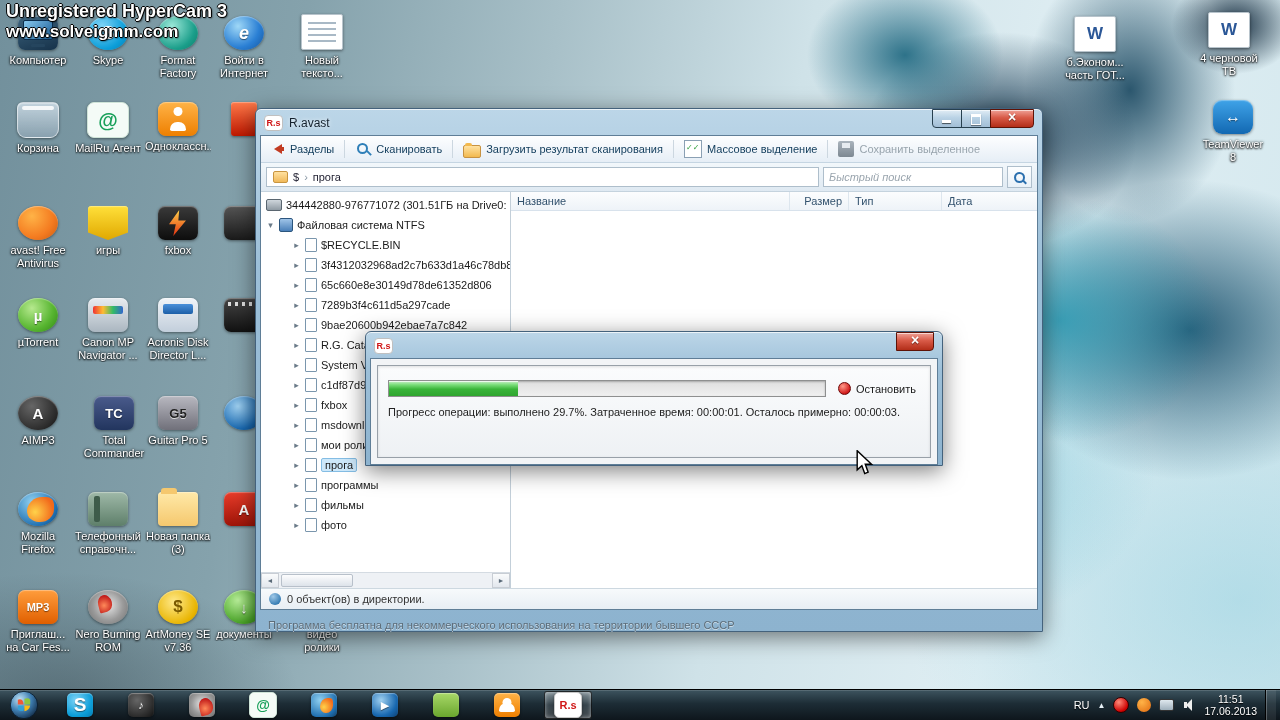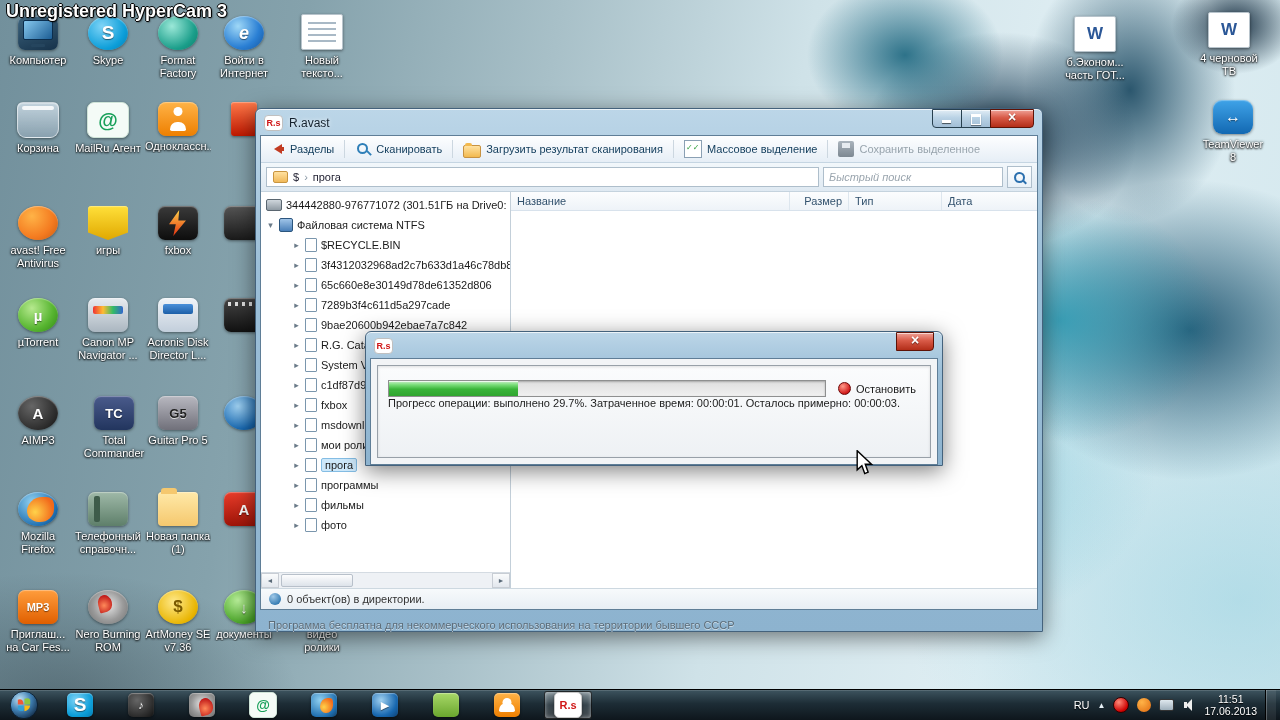--- a/index.html
+++ b/index.html
@@ -217,21 +217,21 @@
  box-shadow:inset 0 1px 3px rgba(0,0,0,.12);padding:14px 10px 8px;display:flex;flex-direction:column}
 .barrow{display:flex;align-items:center;gap:12px}
 .pbar{flex:1;height:15px;border:1px solid #8e8f8f;background:linear-gradient(#dedede,#f0f0f0);
  box-shadow:inset 0 1px 2px rgba(0,0,0,.25);position:relative;overflow:hidden}
 .pfill{height:100%;width:30%;
  background:linear-gradient(#cdeecd 0%,#7ade7a 25%,#39b439 55%,#2fa52f 100%);
  box-shadow:inset 0 1px 0 rgba(255,255,255,.7)}
 .stop{display:flex;align-items:center;gap:5px;font-size:11px;color:#1a1a1a;white-space:nowrap;padding-right:4px}
 .stop-dot{width:11px;height:11px;border-radius:50%;
  background:radial-gradient(circle at 35% 30%,#ff9a8a,#d21b1b 70%,#8e0b0b);border:1px solid #6e0808}
-.ptext{font-size:11px;color:#222}
+.ptext{margin-top:9px;font-size:11px;color:#222}
 
 
 .cursor{position:absolute;left:856px;top:450px;z-index:60}
 
 
 .taskbar{position:absolute;left:0;bottom:0;width:1280px;height:30px;z-index:70;display:flex;align-items:center;
  background:linear-gradient(#3d545f,#1d2d36 45%,#0e161c);border-top:1px solid #000;
  box-shadow:inset 0 1px 0 rgba(255,255,255,.14)}
 .start-orb{width:36px;height:28px;margin-left:6px;display:flex;align-items:center;justify-content:center}
 .apps{display:flex;align-items:center;gap:13px;margin-left:14px}
@@ -255,20 +255,21 @@
  border-right:6px solid #eee;border-left:0}
 .clock{color:#fff;font-size:10.5px;line-height:12px;text-align:center;text-shadow:0 1px 1px #000}
 .showdesk{width:10px;height:30px;background:rgba(255,255,255,.08);border-left:1px solid #000;
  box-shadow:inset 1px 0 0 rgba(255,255,255,.25)}
 </style>
 </head>
 <body>
 
 <div class="watermark">
   <div class="l1">Unregistered HyperCam 3</div>
+  <div class="l2">www.solveigmm.com</div>
 </div>
 
 <div class="dicon" style="left:5px;top:16px">
   <div class="art a-computer"></div>
   <div class="dlabel">Компьютер</div>
 </div>
 <div class="dicon" style="left:5px;top:102px">
   <div class="art a-trash"></div>
   <div class="dlabel">Корзина</div>
 </div>
@@ -337,21 +338,21 @@
 <div class="dicon" style="left:145px;top:298px">
   <div class="art a-acronis"></div>
   <div class="dlabel">Acronis Disk Director L...</div>
 </div>
 <div class="dicon" style="left:145px;top:396px">
   <div class="art a-guitarpro" data-glyph="G5"></div>
   <div class="dlabel">Guitar Pro 5</div>
 </div>
 <div class="dicon" style="left:145px;top:492px">
   <div class="art a-newfolder"></div>
-  <div class="dlabel">Новая папка (1)</div>
+  <div class="dlabel">Новая папка (3)</div>
 </div>
 <div class="dicon" style="left:145px;top:590px">
   <div class="art a-artmoney" data-glyph="$"></div>
   <div class="dlabel">ArtMoney SE v7.36</div>
 </div>
 
 <div class="dicon" style="left:211px;top:16px">
   <div class="art a-internet" data-glyph="e"></div>
   <div class="dlabel">Войти в Интернет</div>
 </div>

